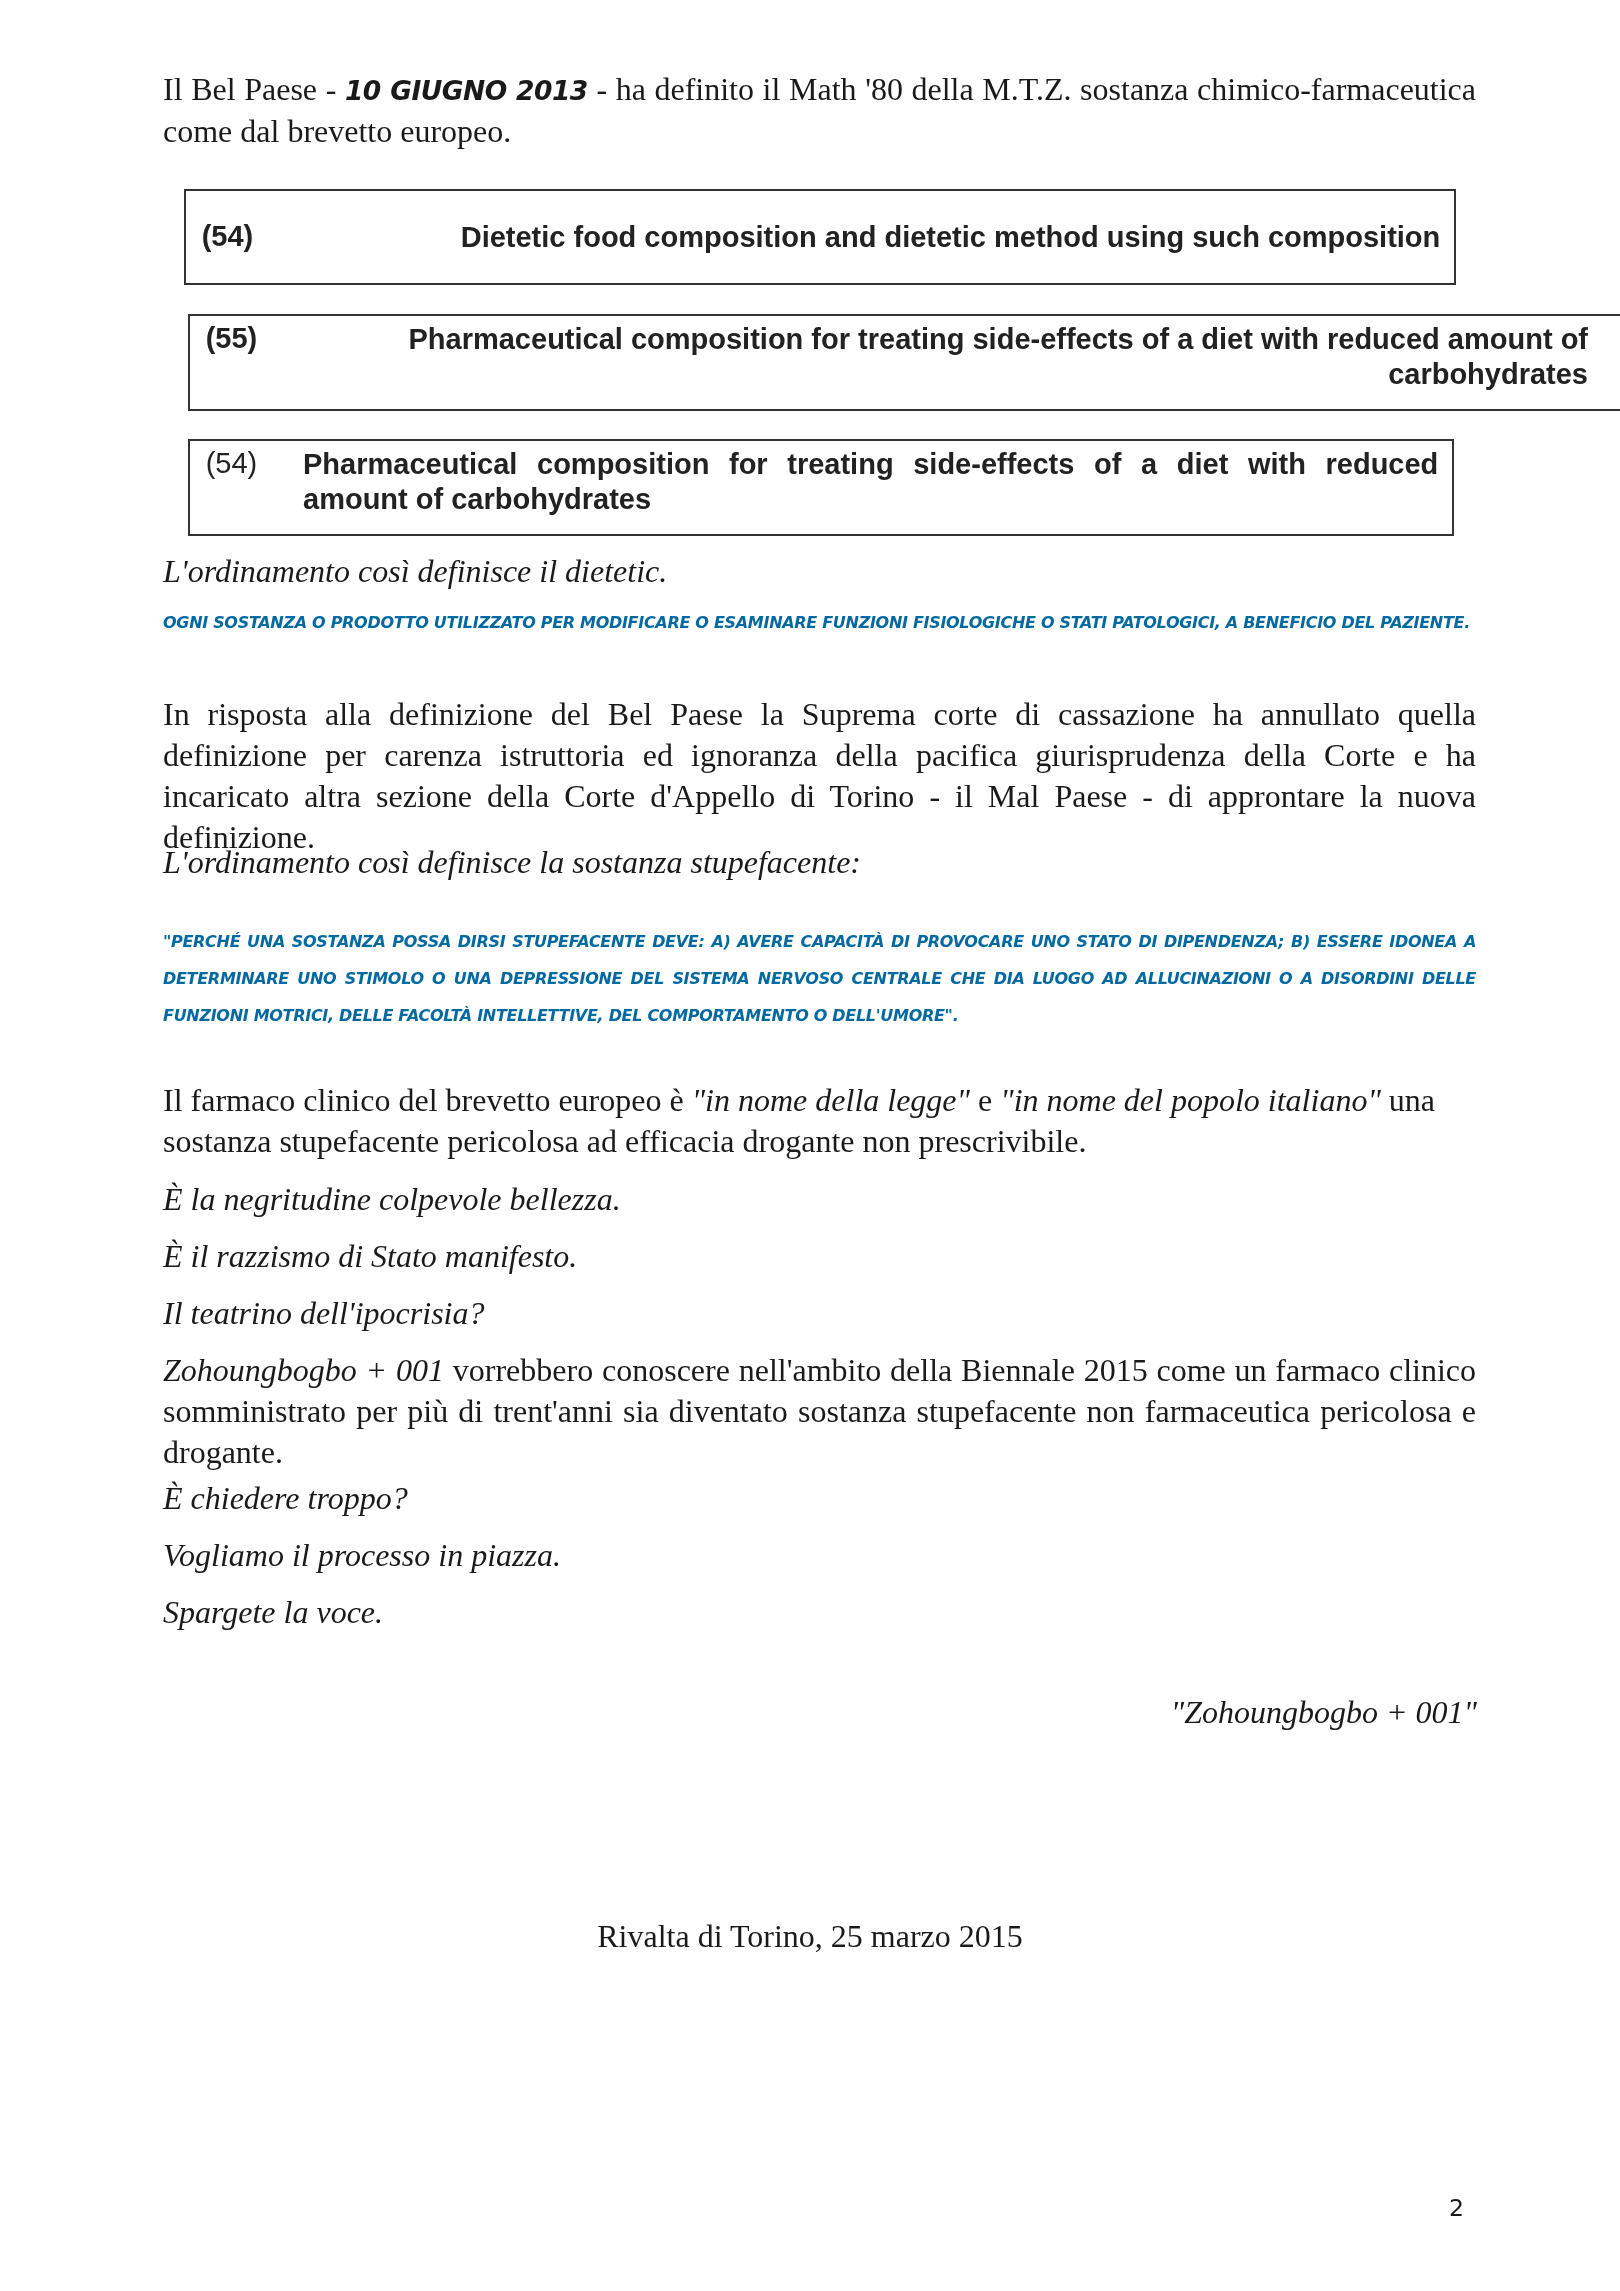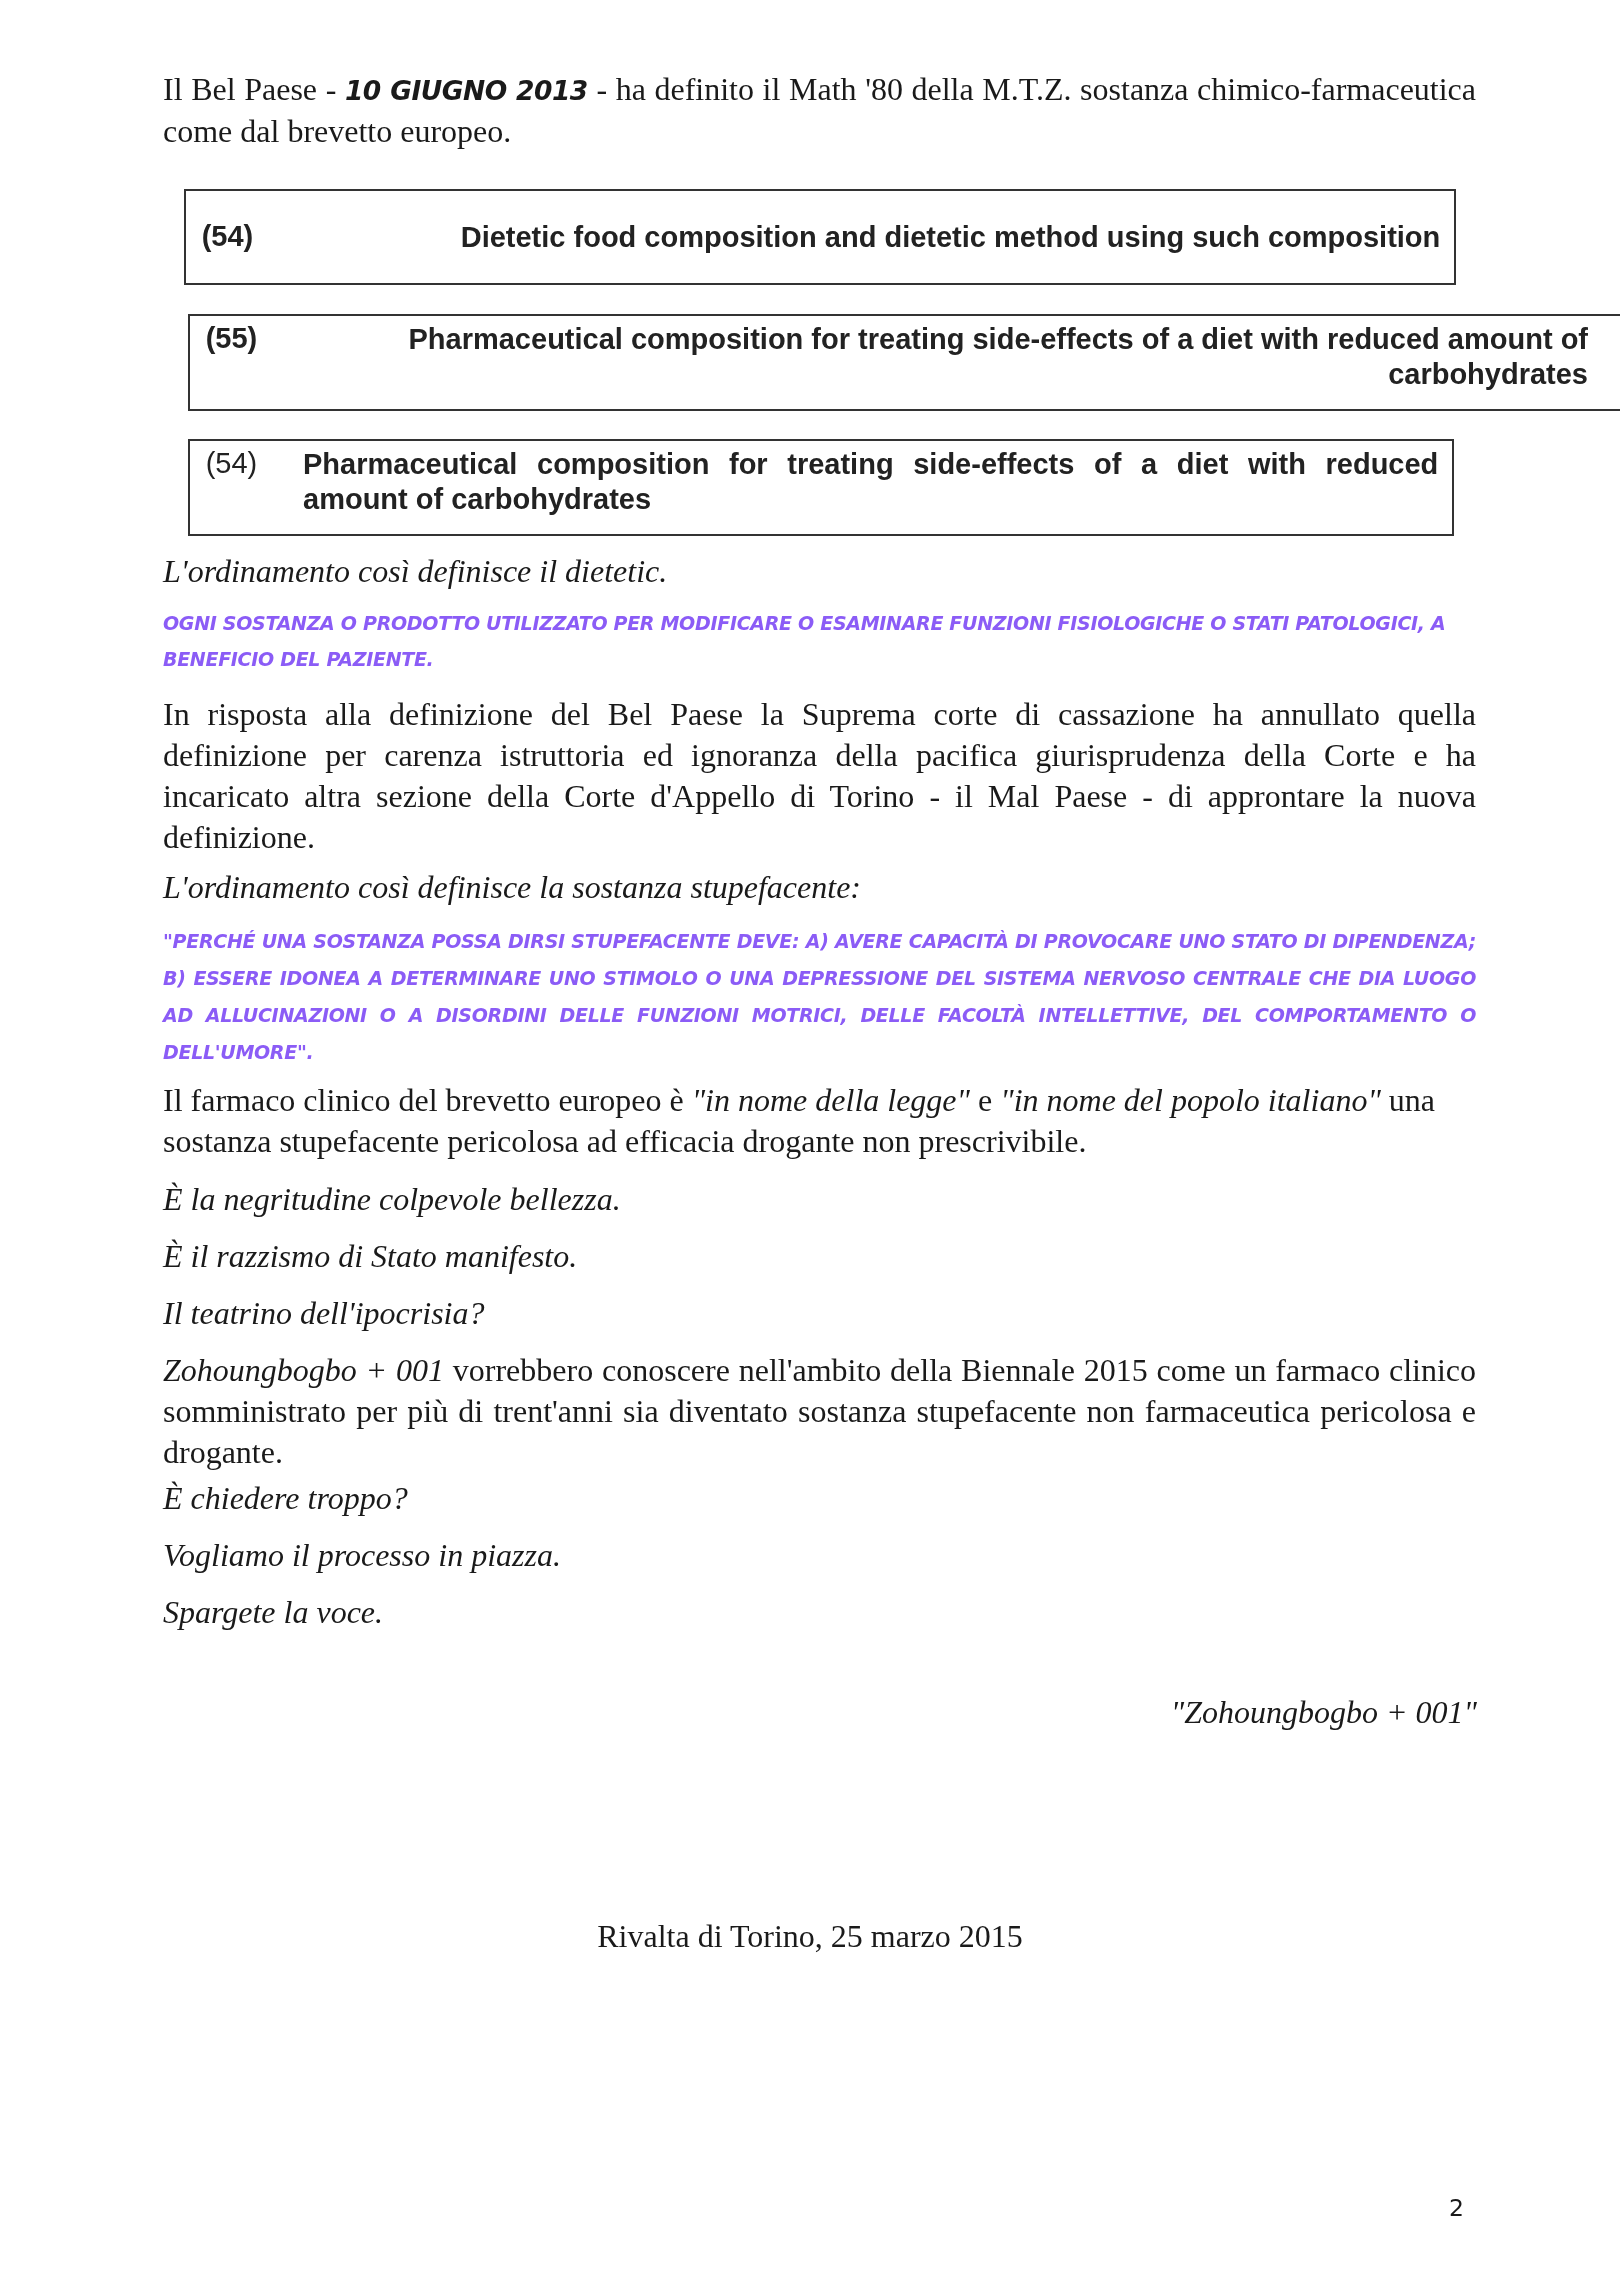--- a/index.html
+++ b/index.html
@@ -2,21 +2,21 @@
 <html><head>
 <meta charset="utf-8">
 <style>
   html, body { margin: 0; padding: 0; background: #ffffff; }
   body { width: 1620px; height: 2292px; position: relative; overflow: hidden; color: #1a1a1a; }
   .page { position: absolute; left: 0; top: 0; width: 1620px; height: 2292px; }
   .serif { font-family: "Liberation Serif", "DejaVu Serif", serif; font-size: 32px; line-height: 41px; }
   .italic { font-style: italic; }
   .heavy { font-family: "DejaVu Sans", "Liberation Sans", sans-serif; font-weight: bold; font-style: italic; letter-spacing: -0.5px; }
   .para { position: absolute; left: 163px; width: 1313px; text-align: justify; margin: 0; }
-  .caps { font-family: "DejaVu Sans", "Liberation Sans", sans-serif; font-weight: bold; font-style: italic; font-size: 19px; line-height: 36px; color: #8b5cf6; text-transform: uppercase; letter-spacing: -0.3px; }
+  .caps { font-family: "DejaVu Sans", "Liberation Sans", sans-serif; font-weight: bold; font-style: italic; font-size: 16px; line-height: 36px; color: #0369a1; text-transform: uppercase; letter-spacing: -0.3px; }
   .box { position: absolute; border: 2px solid #333; background: #fff; box-sizing: border-box; }
   .box .num { position: absolute; left: 15.7px; font-family: "Liberation Sans", sans-serif; font-size: 29px; font-weight: bold; color: #222; }
   .box .num.light { font-weight: normal; }
   .box .ttl { position: absolute; left: 113px; right: 13.7px; font-family: "Liberation Sans", sans-serif; font-size: 29px; font-weight: bold; line-height: 35px; color: #222; text-align: right; }
   .box .ttl.justify { text-align: justify; text-align-last: left; }
   .right-sign { position: absolute; right: 143px; top: 1694px; font-family: "Liberation Serif", serif; font-style: italic; font-size: 32px; }
   .place-date { position: absolute; left: 0; width: 1620px; top: 1874px; text-align: center; font-family: "Liberation Serif", serif; font-size: 32px; margin-top: 44px; }
   .page-num { position: absolute; left: 1449px; top: 2194px; font-family: "DejaVu Sans", sans-serif; font-size: 23.5px; }
 </style>
 </head>
@@ -41,21 +41,21 @@
   <div class="box" style="left:188px; top:439px; width:1266px; height:97px;">
     <span class="num light" style="top:5.9px;">(54)</span>
     <span class="ttl justify" style="top:5.9px; left:113px; right:13.7px;">Pharmaceutical composition for treating side-effects of a diet with reduced amount of carbohydrates</span>
   </div>
 
   <p class="para serif italic" style="top:551px;">L'ordinamento così definisce il dietetic.</p>
   <p class="para caps" style="top:605px; text-align:left;">OGNI SOSTANZA O PRODOTTO UTILIZZATO PER MODIFICARE O ESAMINARE FUNZIONI FISIOLOGICHE O STATI PATOLOGICI, A BENEFICIO DEL PAZIENTE.</p>
 
   <p class="para serif" style="top:694px;">In risposta alla definizione del Bel Paese la Suprema corte di cassazione ha annullato quella definizione per carenza istruttoria ed ignoranza della pacifica giurisprudenza della Corte e ha incaricato altra sezione della Corte d'Appello di Torino - il Mal Paese - di approntare la nuova definizione.</p>
 
-  <p class="para serif italic" style="top:867px;font-style:italic;">L'ordinamento così definisce la sostanza stupefacente:</p>
+  <p class="para serif italic" style="top:842px;font-style:italic;">L'ordinamento così definisce la sostanza stupefacente:</p>
   <p class="para caps" style="top:923px; line-height:37px;">"PERCHÉ UNA SOSTANZA POSSA DIRSI STUPEFACENTE DEVE: A) AVERE CAPACITÀ DI PROVOCARE UNO STATO DI DIPENDENZA; B) ESSERE IDONEA A DETERMINARE UNO STIMOLO O UNA DEPRESSIONE DEL SISTEMA NERVOSO CENTRALE CHE DIA LUOGO AD ALLUCINAZIONI O A DISORDINI DELLE FUNZIONI MOTRICI, DELLE FACOLTÀ INTELLETTIVE, DEL COMPORTAMENTO O DELL'UMORE".</p>
 
   <p class="para serif" style="top:1080px; text-align:left;">
     <span>Il farmaco clinico del brevetto europeo è </span><span class="italic">"in nome della legge"</span><span> e </span><span class="italic">"in nome del popolo italiano"</span><span> una sostanza stupefacente pericolosa ad efficacia drogante non prescrivibile.</span>
   </p>
 
   <p class="para serif italic" style="top:1179px;">È la negritudine colpevole bellezza.</p>
   <p class="para serif italic" style="top:1236px;">È il razzismo di Stato manifesto.</p>
   <p class="para serif italic" style="top:1293px;">Il teatrino dell'ipocrisia?</p>
 

